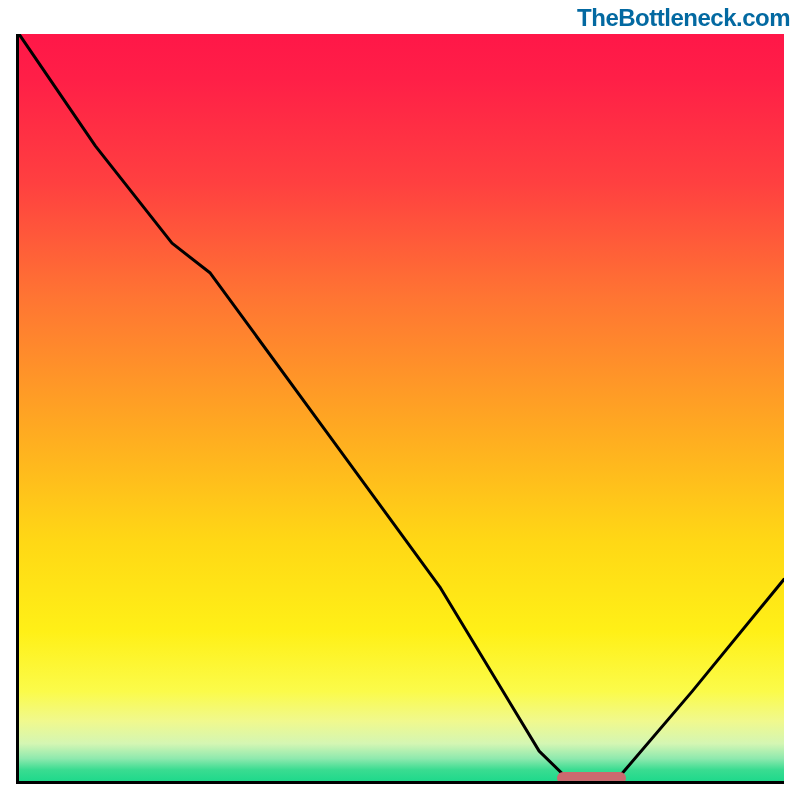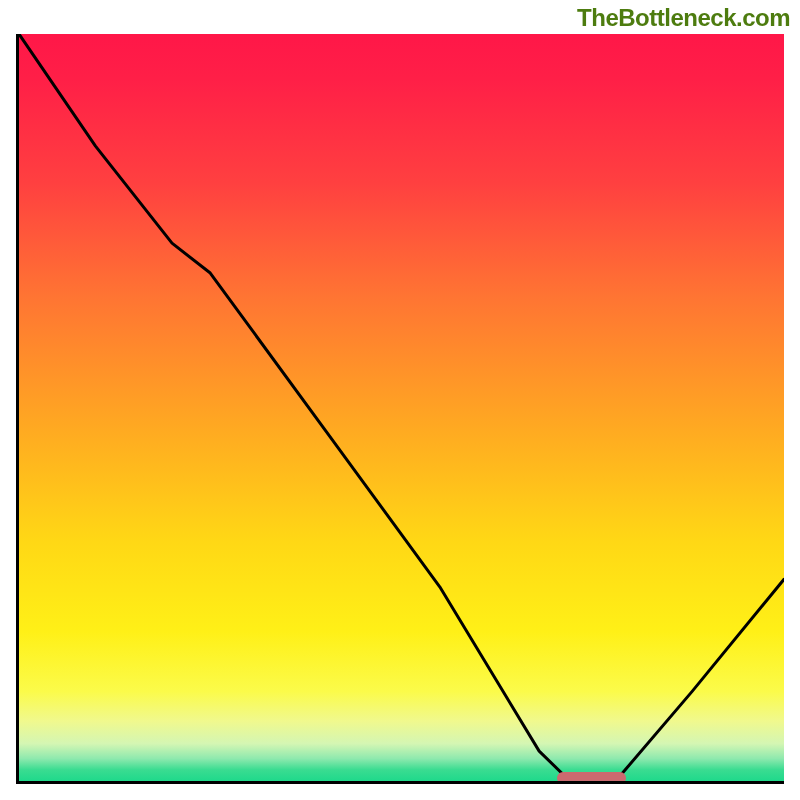--- a/index.html
+++ b/index.html
@@ -14,21 +14,21 @@
     position: relative;
     width: 800px;
     height: 800px;
   }
   .watermark {
     position: absolute;
     top: 4px;
     right: 10px;
     font-size: 24px;
     font-weight: bold;
-    color: #4d7c0f;
+    color: #0369a1;
     letter-spacing: -0.5px;
   }
   .plot-area {
     position: absolute;
     left: 16px;
     top: 34px;
     width: 768px;
     height: 750px;
     border-left: 3px solid #000;
     border-bottom: 3px solid #000;

